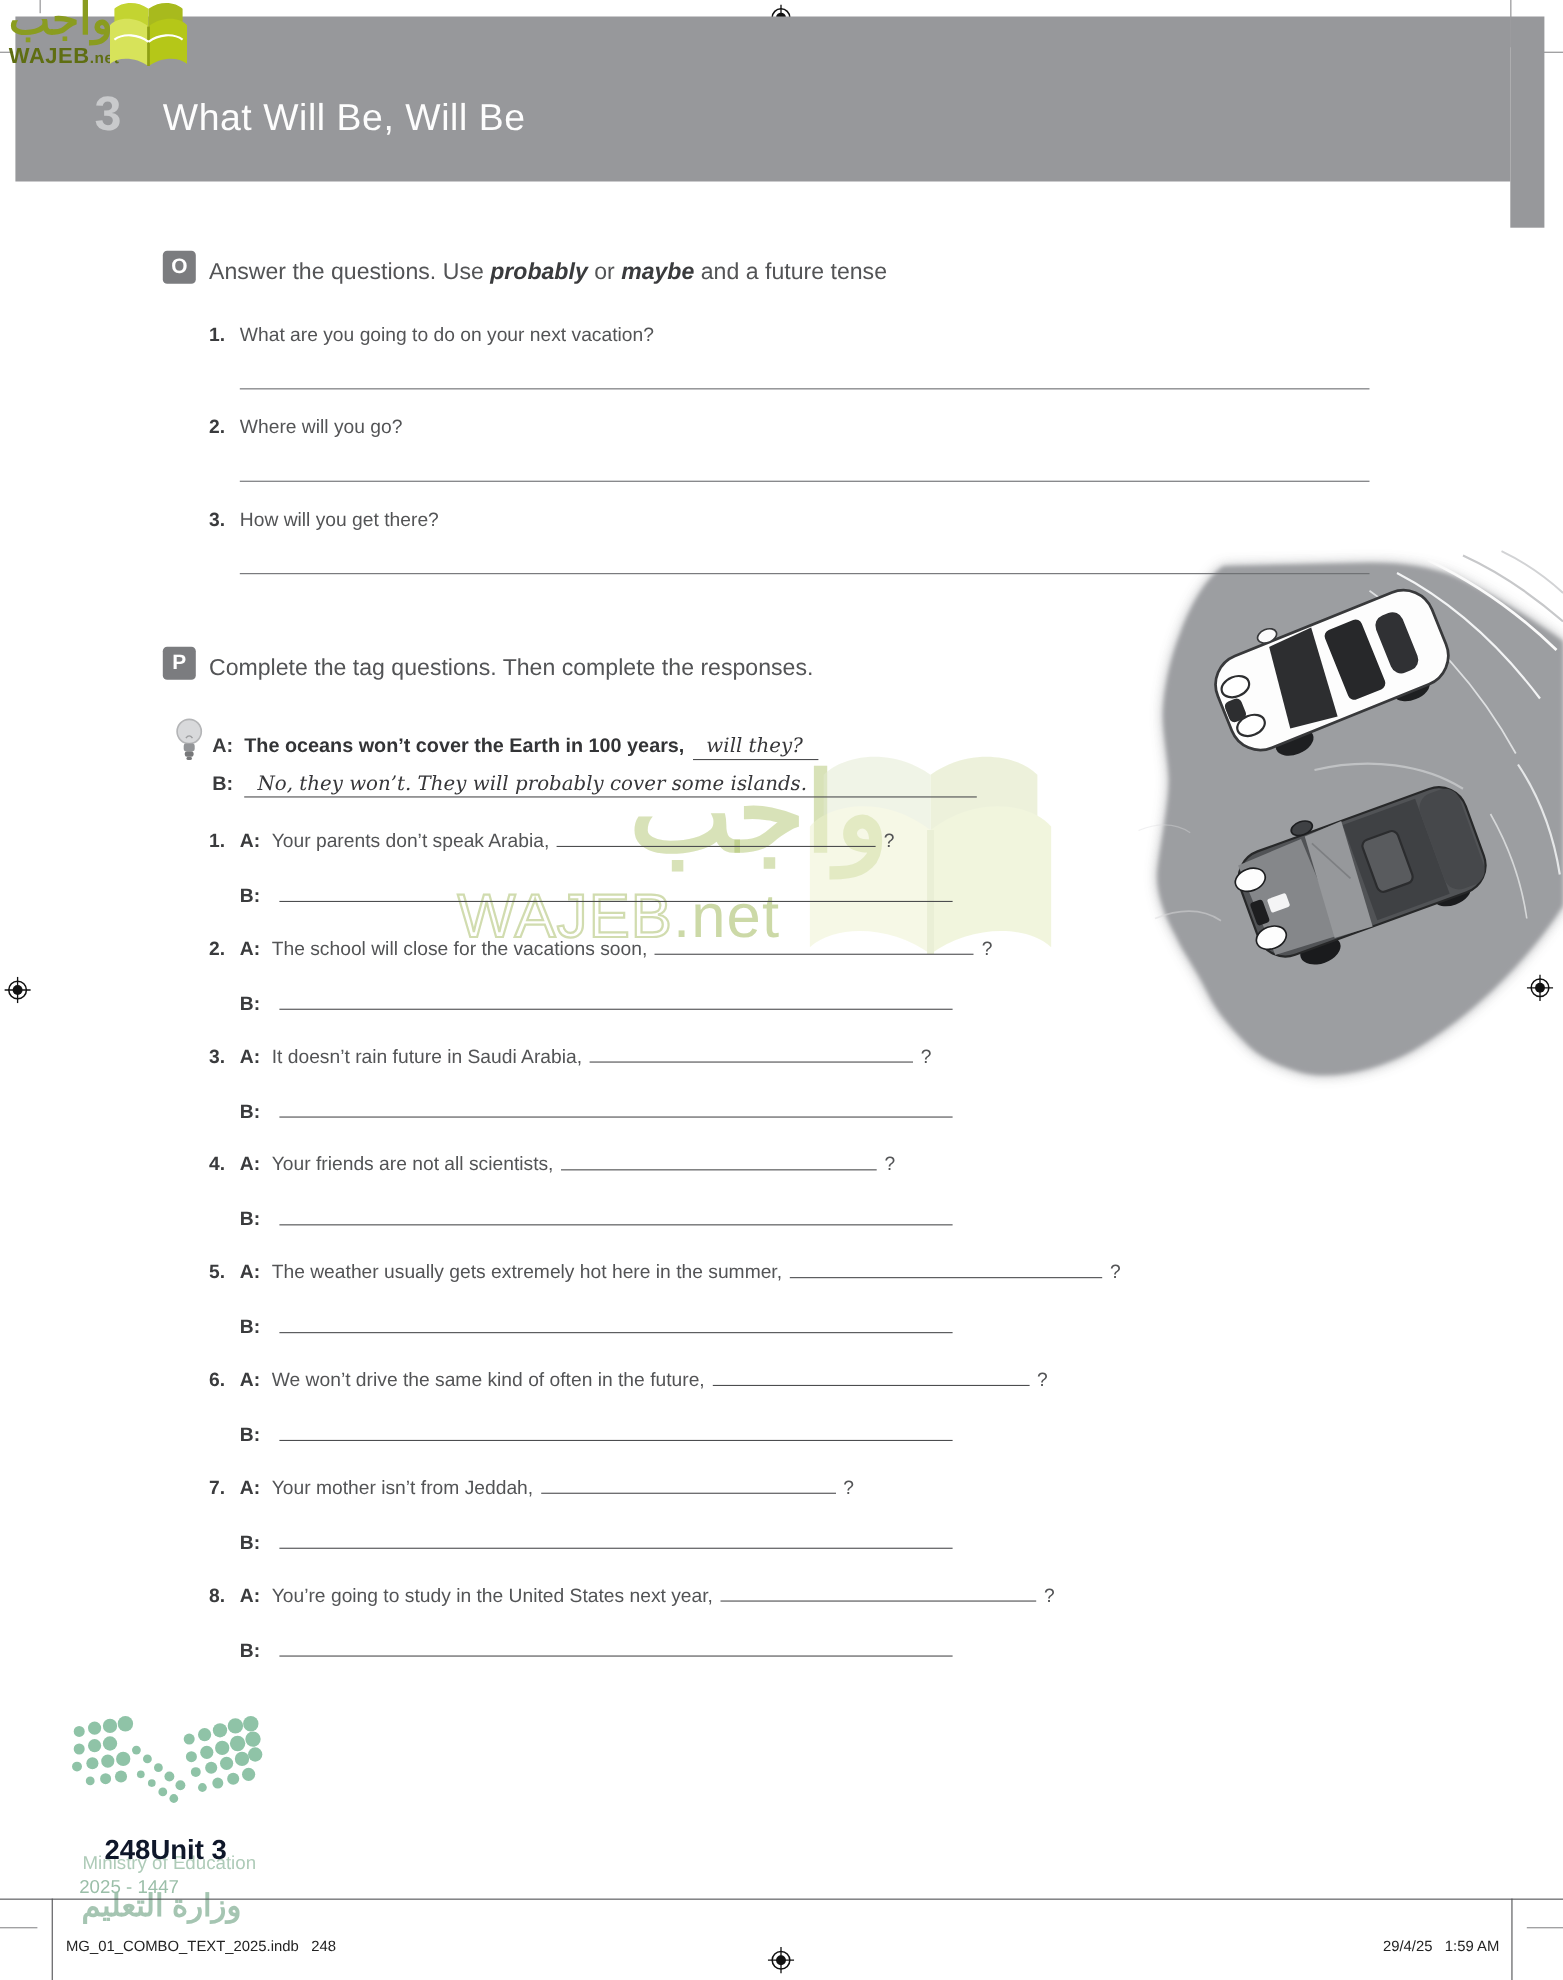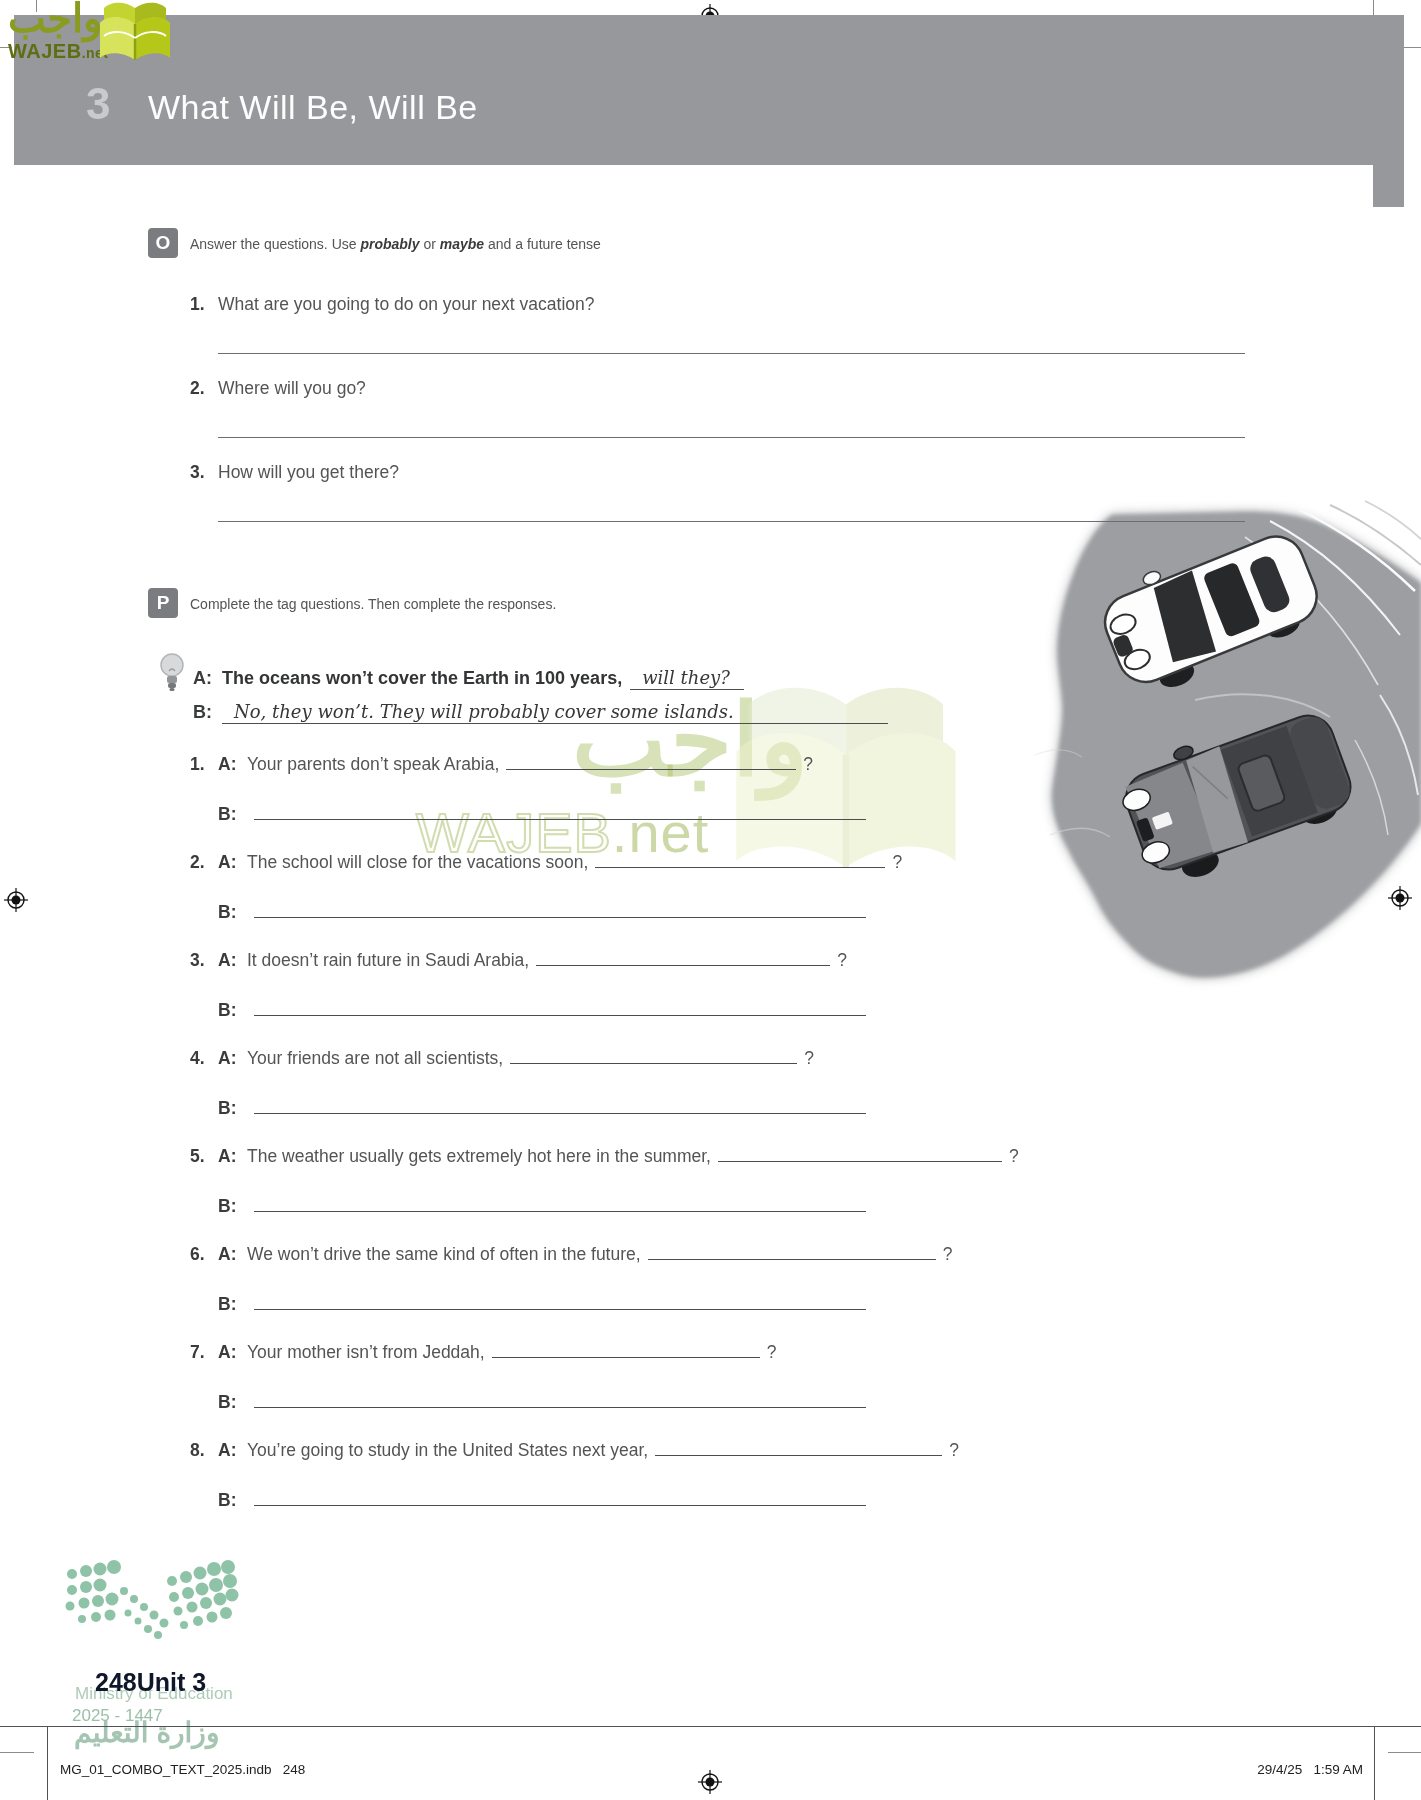--- a/index.html
+++ b/index.html
@@ -16,21 +16,21 @@
   
   .wlogo{position:absolute;left:6px;top:2px;width:170px;height:70px;}
   .wlogo .ar{position:absolute;left:2px;top:-4px;font-size:40px;font-weight:bold;color:#8a9c20;line-height:1;}
   .wlogo .en{position:absolute;left:2px;top:38px;font-size:20px;font-weight:bold;color:#5f6e12;letter-spacing:.5px;}
   .wlogo .en .tld{font-size:14px;}
   .wlogo svg{position:absolute;left:92px;top:0;}
 
   
   .sec-icon{position:absolute;width:30px;height:30px;border-radius:4px;background:#7b7c7f;color:#fff;
             font-weight:bold;font-size:19px;display:flex;align-items:center;justify-content:center;}
-  .instr{position:absolute;left:190px;font-size:14px;color:#535456;}
+  .instr{position:absolute;left:190px;font-size:21px;color:#535456;}
   .instr b{color:#3a3b3d;font-style:italic;}
 
   .qrow{position:absolute;display:flex;align-items:baseline;font-size:17.5px;color:#535456;white-space:nowrap;}
   .num{font-weight:bold;color:#3a3b3d;width:28px;flex:none;}
   .ab{font-weight:bold;color:#3a3b3d;width:29px;flex:none;}
   .blank{display:inline-block;height:1px;border-bottom:1.7px solid #4c4d4f;margin:0 6px 0 7px;flex:none;}
   .qmark{margin-left:1px;}
   .oline{position:absolute;left:218px;width:1027px;height:1.4px;background:#6c6d70;z-index:4;}
 
   

